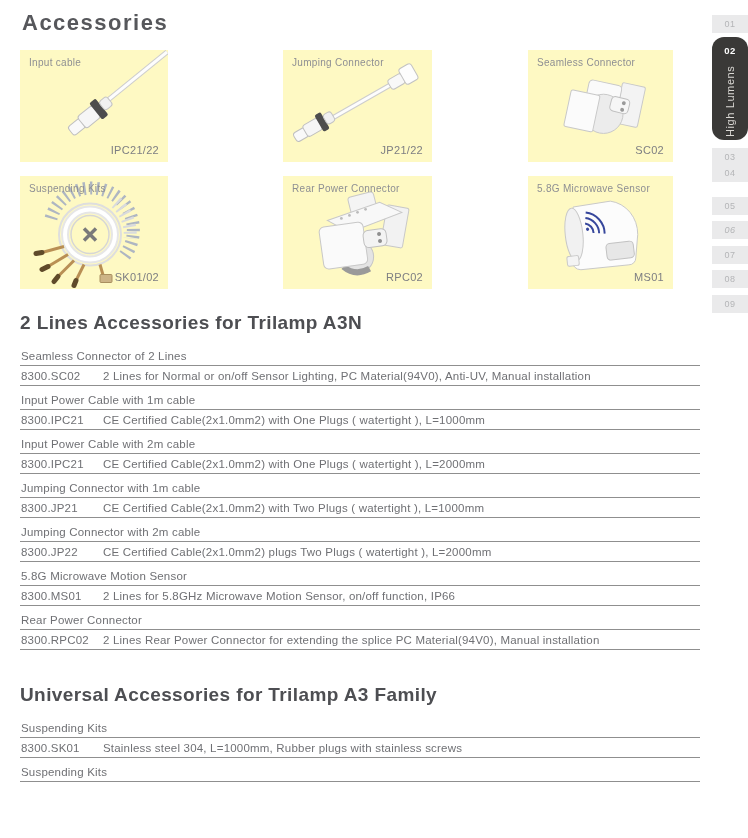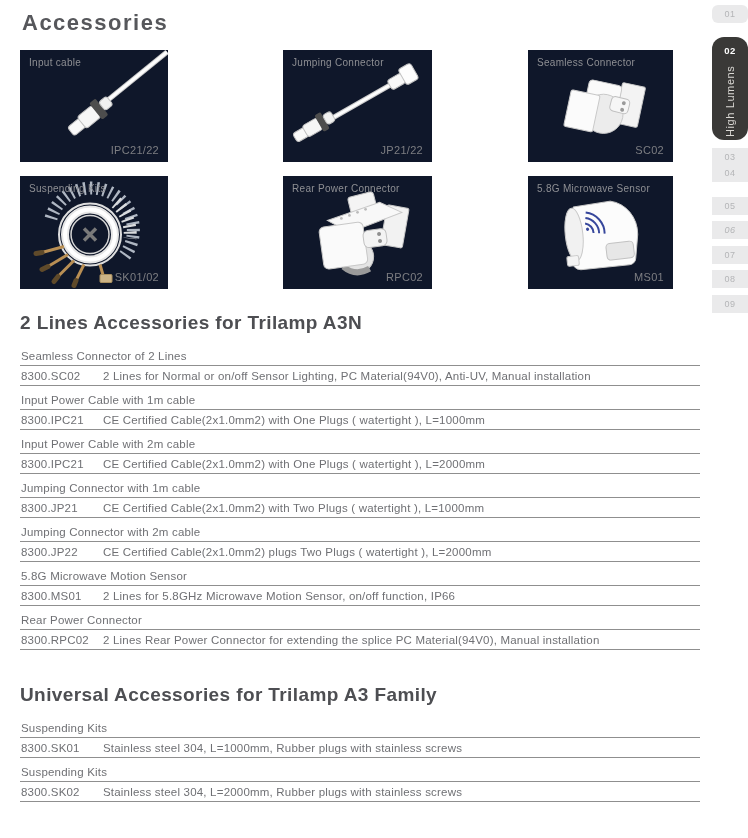--- a/index.html
+++ b/index.html
@@ -9,21 +9,21 @@
     font-family:"Liberation Sans", "DejaVu Sans", sans-serif;
     -webkit-font-smoothing:antialiased;
   }
   
   .page-title {
     position:absolute; left:22px; top:10px;
     font-size:22px; font-weight:bold; letter-spacing:1.5px; color:#56575b;
   }
   
   .card {
-    position:absolute; background:#0f172a; overflow:hidden;
+    position:absolute; background:#fef9c3; overflow:hidden;
   }
   .card .card-label {
     position:absolute; left:9px; top:7px; font-size:10px; color:#8e8f93;
     letter-spacing:0.3px; z-index:2;
   }
   .card .card-code {
     position:absolute; right:9px; bottom:6px; font-size:11px; color:#7d7e82;
     letter-spacing:0.3px; z-index:2;
   }
   .card svg { position:absolute; inset:0; width:100%; height:100%; }
@@ -177,21 +177,21 @@
     <g transform="rotate(-42 66 48)" stroke="#37479c" fill="none" stroke-width="2">
       <path d="M61 42 a10 10 0 0 1 0 13"></path>
       <path d="M65 38 a16 16 0 0 1 0 21"></path>
       <path d="M69 34 a22 22 0 0 1 0 29"></path>
     </g>
     <circle cx="59" cy="48" r="1.6" fill="#37479c" transform="rotate(-42 66 48)"></circle>
   </svg>
   <div class="card-code">MS01</div>
 </div>
 
-<div class="side-tab" style="top:5px;border-radius:6px;">
+<div class="side-tab" style="top:15px;">
     <span>01</span>
   </div>
 <div class="side-tab active" style="top:37px;">
   <span class="tab-num">02</span>
   <span class="tab-vertical">High Lumens</span>
 </div>
 <div class="side-tab" style="top:148px;">
     <span>03</span>
   </div>
 <div class="side-tab" style="top:164px;text-align:center;">
@@ -279,18 +279,14 @@
   <div class="group">
     <div class="g-header">Suspending Kits</div>
     <div class="g-data">
       <span class="g-code">8300.SK01</span>
       <span class="g-desc">Stainless steel 304, L=1000mm, Rubber plugs with stainless screws</span>
     </div>
   </div>
 
   <div class="group">
     <div class="g-header">Suspending Kits</div>
-    <div class="g-data">
-      <span class="g-code">8300.SK02</span>
-      <span class="g-desc">Stainless steel 304, L=2000mm, Rubber plugs with stainless screws</span>
-    </div>
   </div>
 </div>
 
 </body></html>

